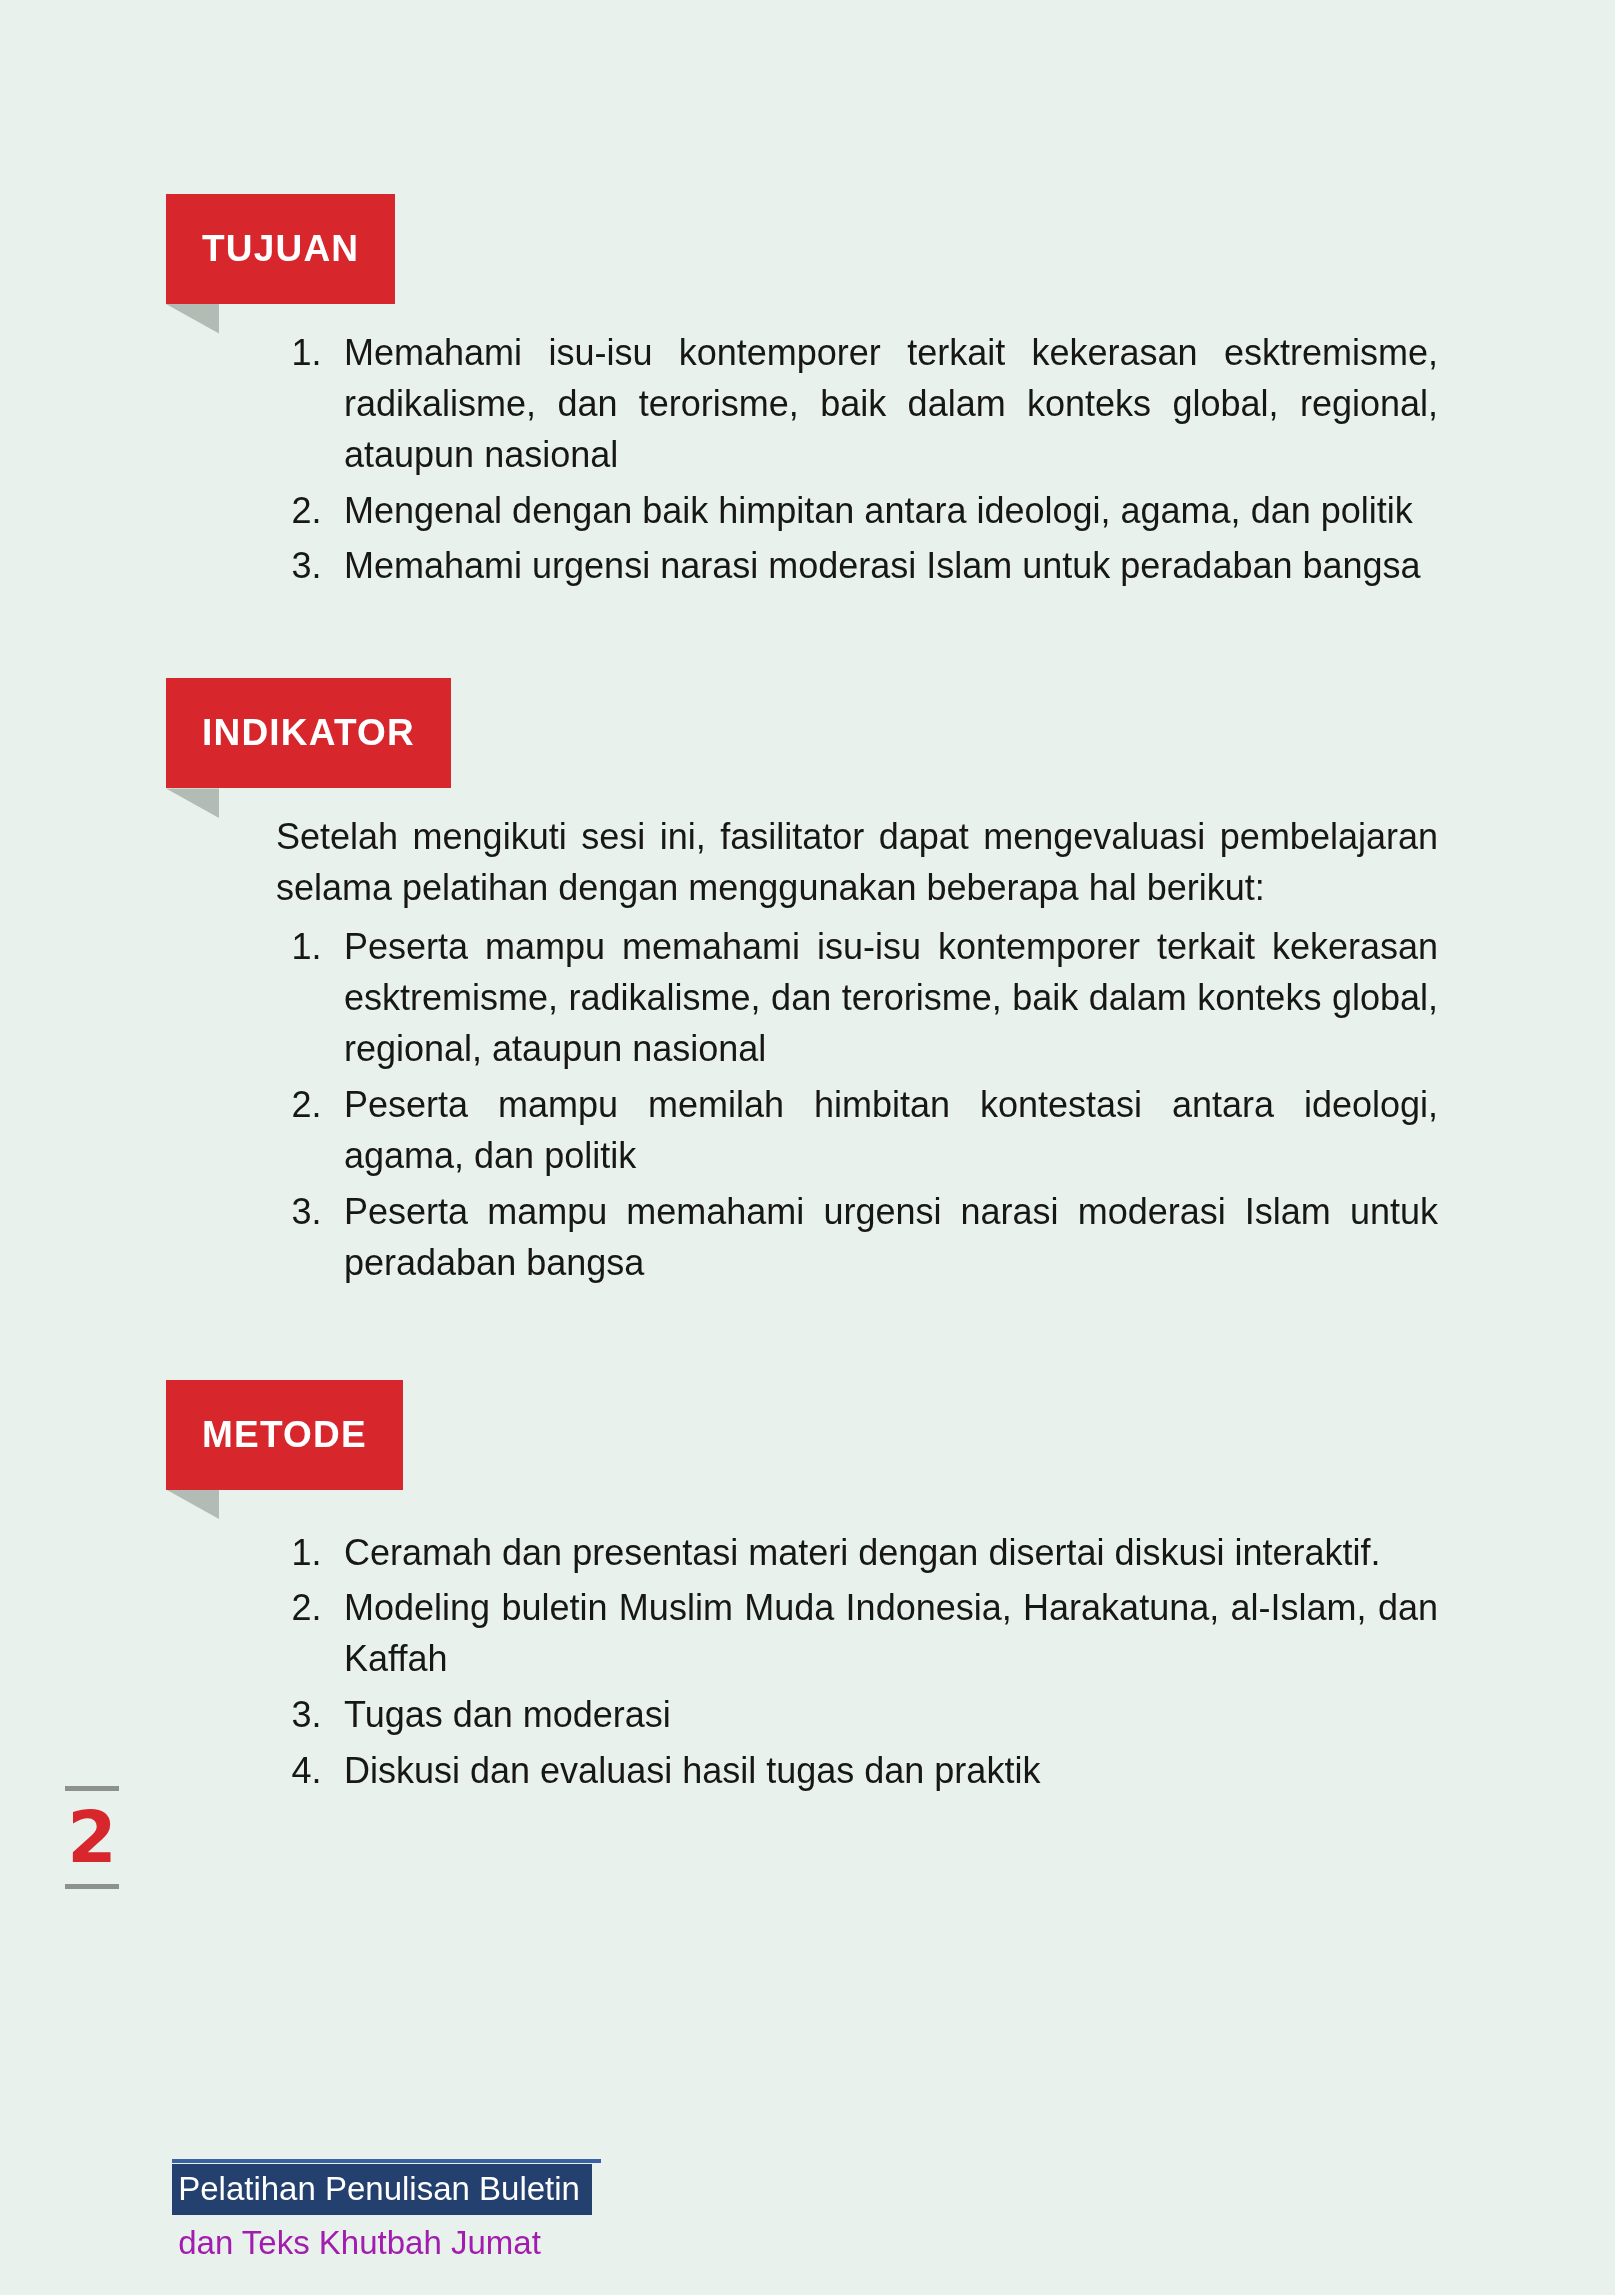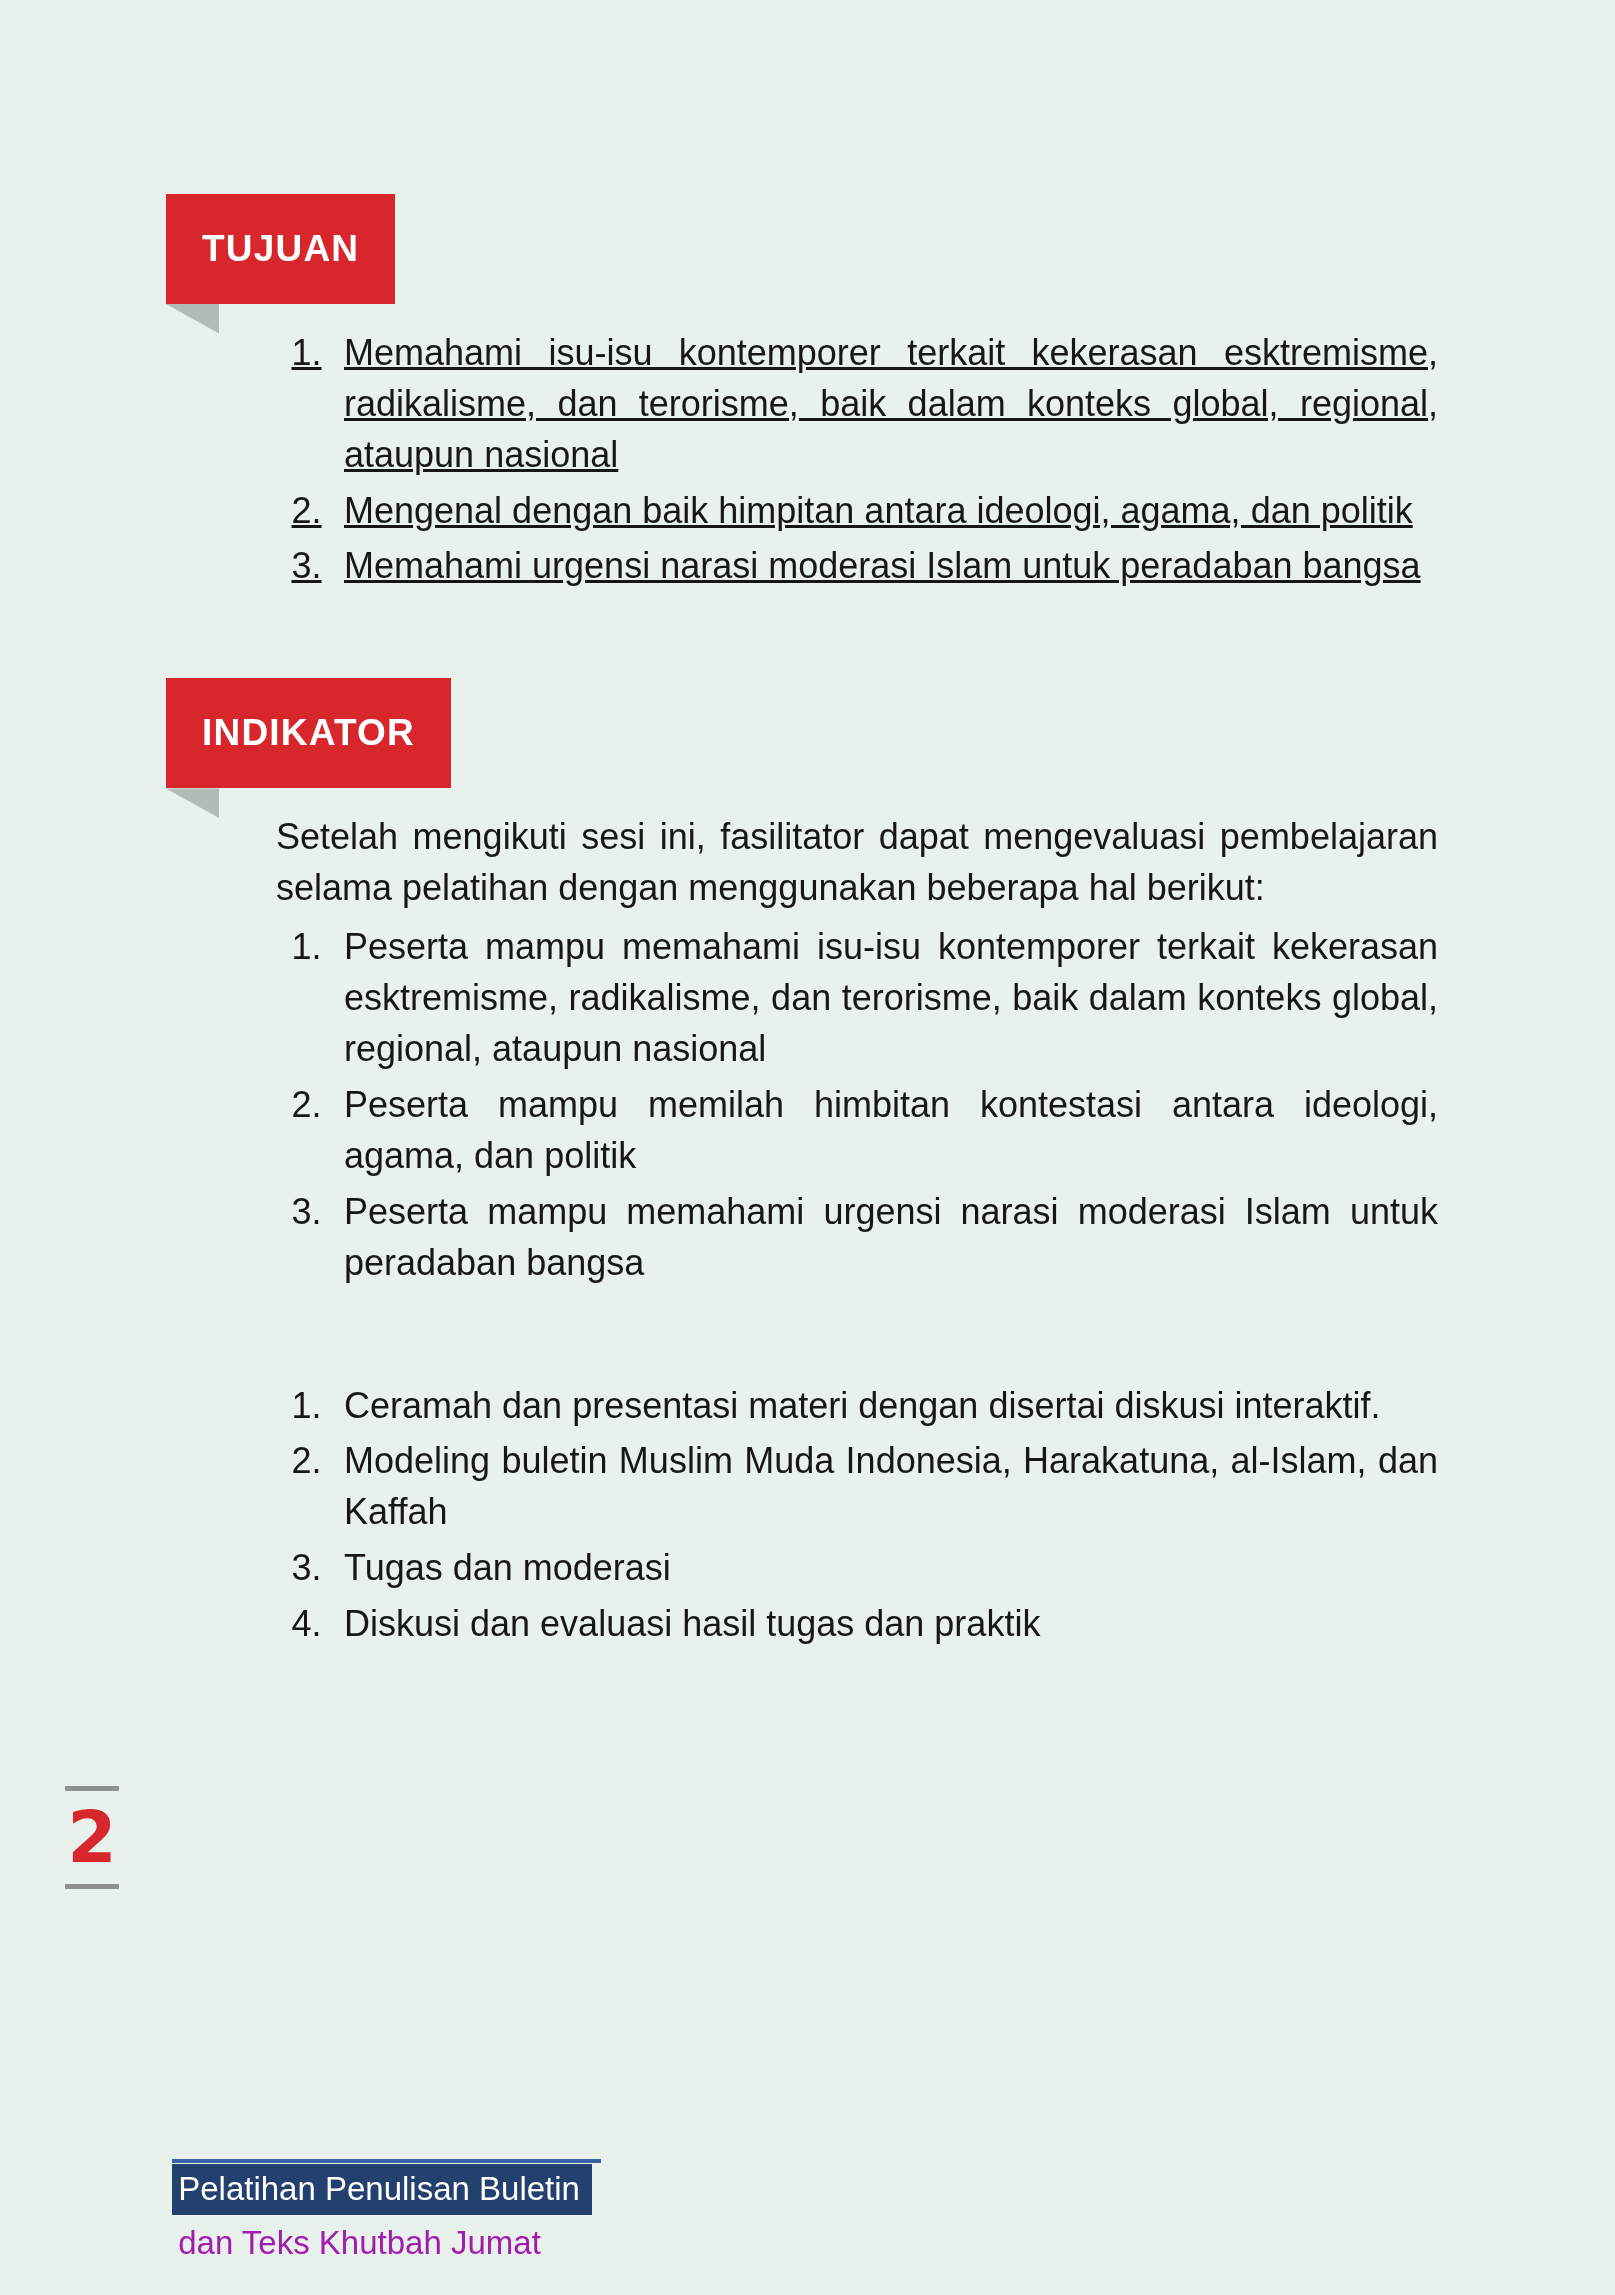--- a/index.html
+++ b/index.html
@@ -9,21 +9,21 @@
     width: 1616px;
     height: 2295px;
     background: #e9f1ec;
     font-family: "Liberation Sans", sans-serif;
     color: #171717;
     overflow: hidden;
   }
 
   
   .doc-section { margin: 0 178px 0 166px; }
-  .sec-1 { padding-top: 194px; text-decoration: underline; }
+  .sec-1 { padding-top: 194px; }
   .sec-2 { margin-top: 87px; }
   .sec-3 { margin-top: 92px; }
 
   .badge-wrap { position: relative; display: inline-block; }
   .badge {
     background: #d7262c;
     color: #ffffff;
     font-weight: 700;
     font-size: 37px;
     letter-spacing: 1.2px;
@@ -146,20 +146,24 @@
         </div>
         <div class="li">
           <span class="li-num">3.</span>
           <span class="li-text">Peserta mampu memahami urgensi narasi moderasi Islam untuk peradaban bangsa</span>
         </div>
       </div>
     </div>
   </section>
 
   <section class="doc-section sec-3">
+    <div class="badge-wrap">
+      <div class="badge">METODE</div>
+      <div class="fold"></div>
+    </div>
     <div class="content">
       <div class="list">
         <div class="li">
           <span class="li-num">1.</span>
           <span class="li-text">Ceramah dan presentasi materi dengan disertai diskusi interaktif.</span>
         </div>
         <div class="li">
           <span class="li-num">2.</span>
           <span class="li-text">Modeling buletin Muslim Muda Indonesia, Harakatuna, al-Islam, dan Kaffah</span>
         </div>

